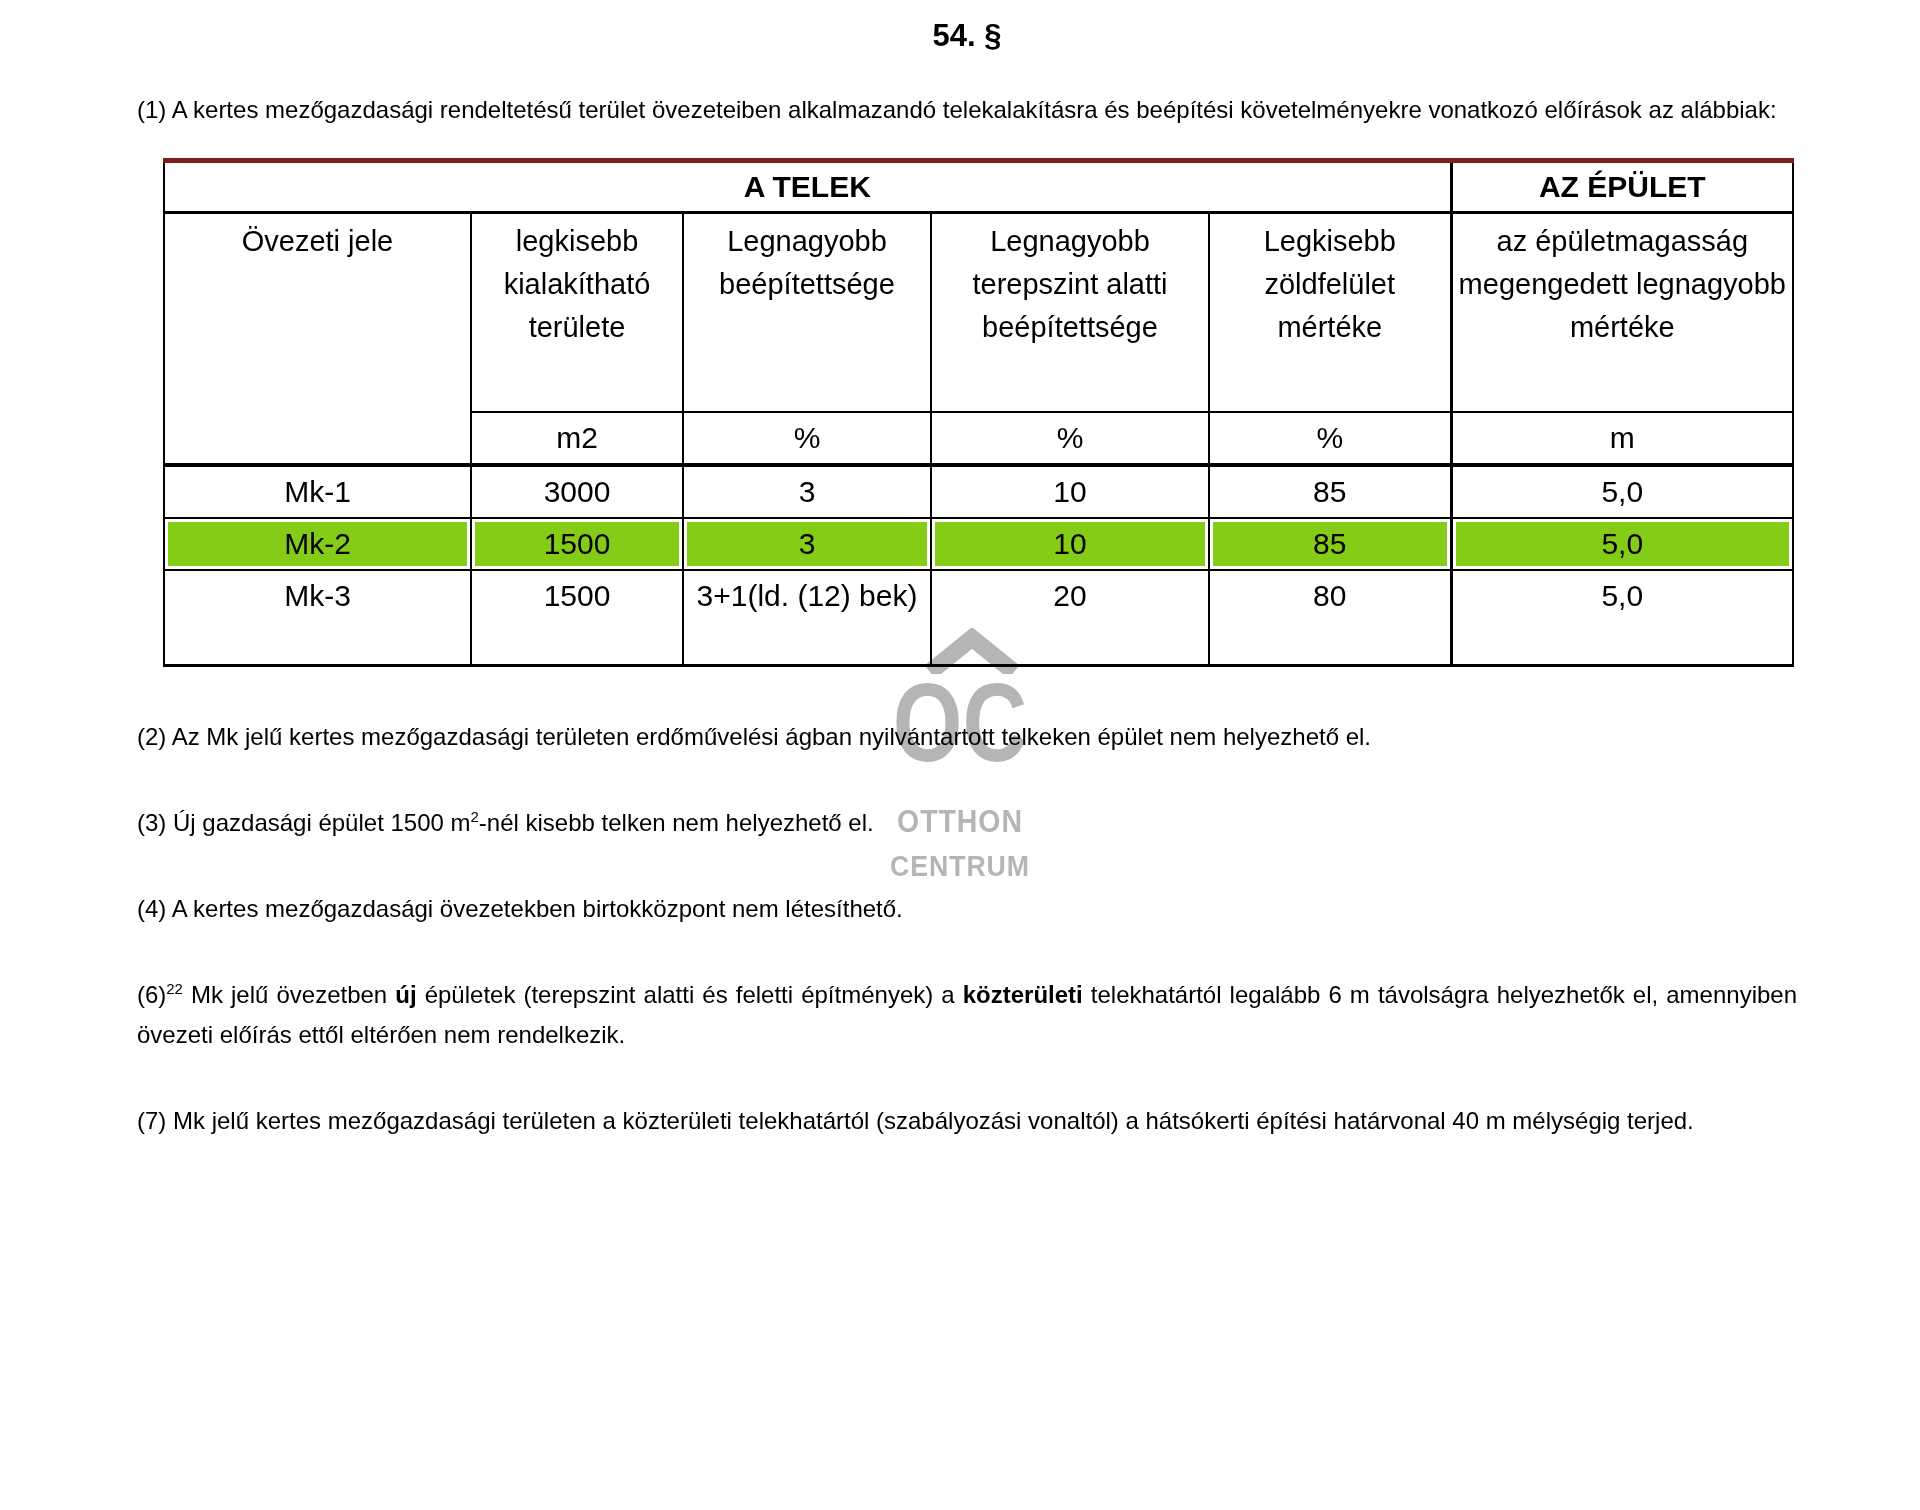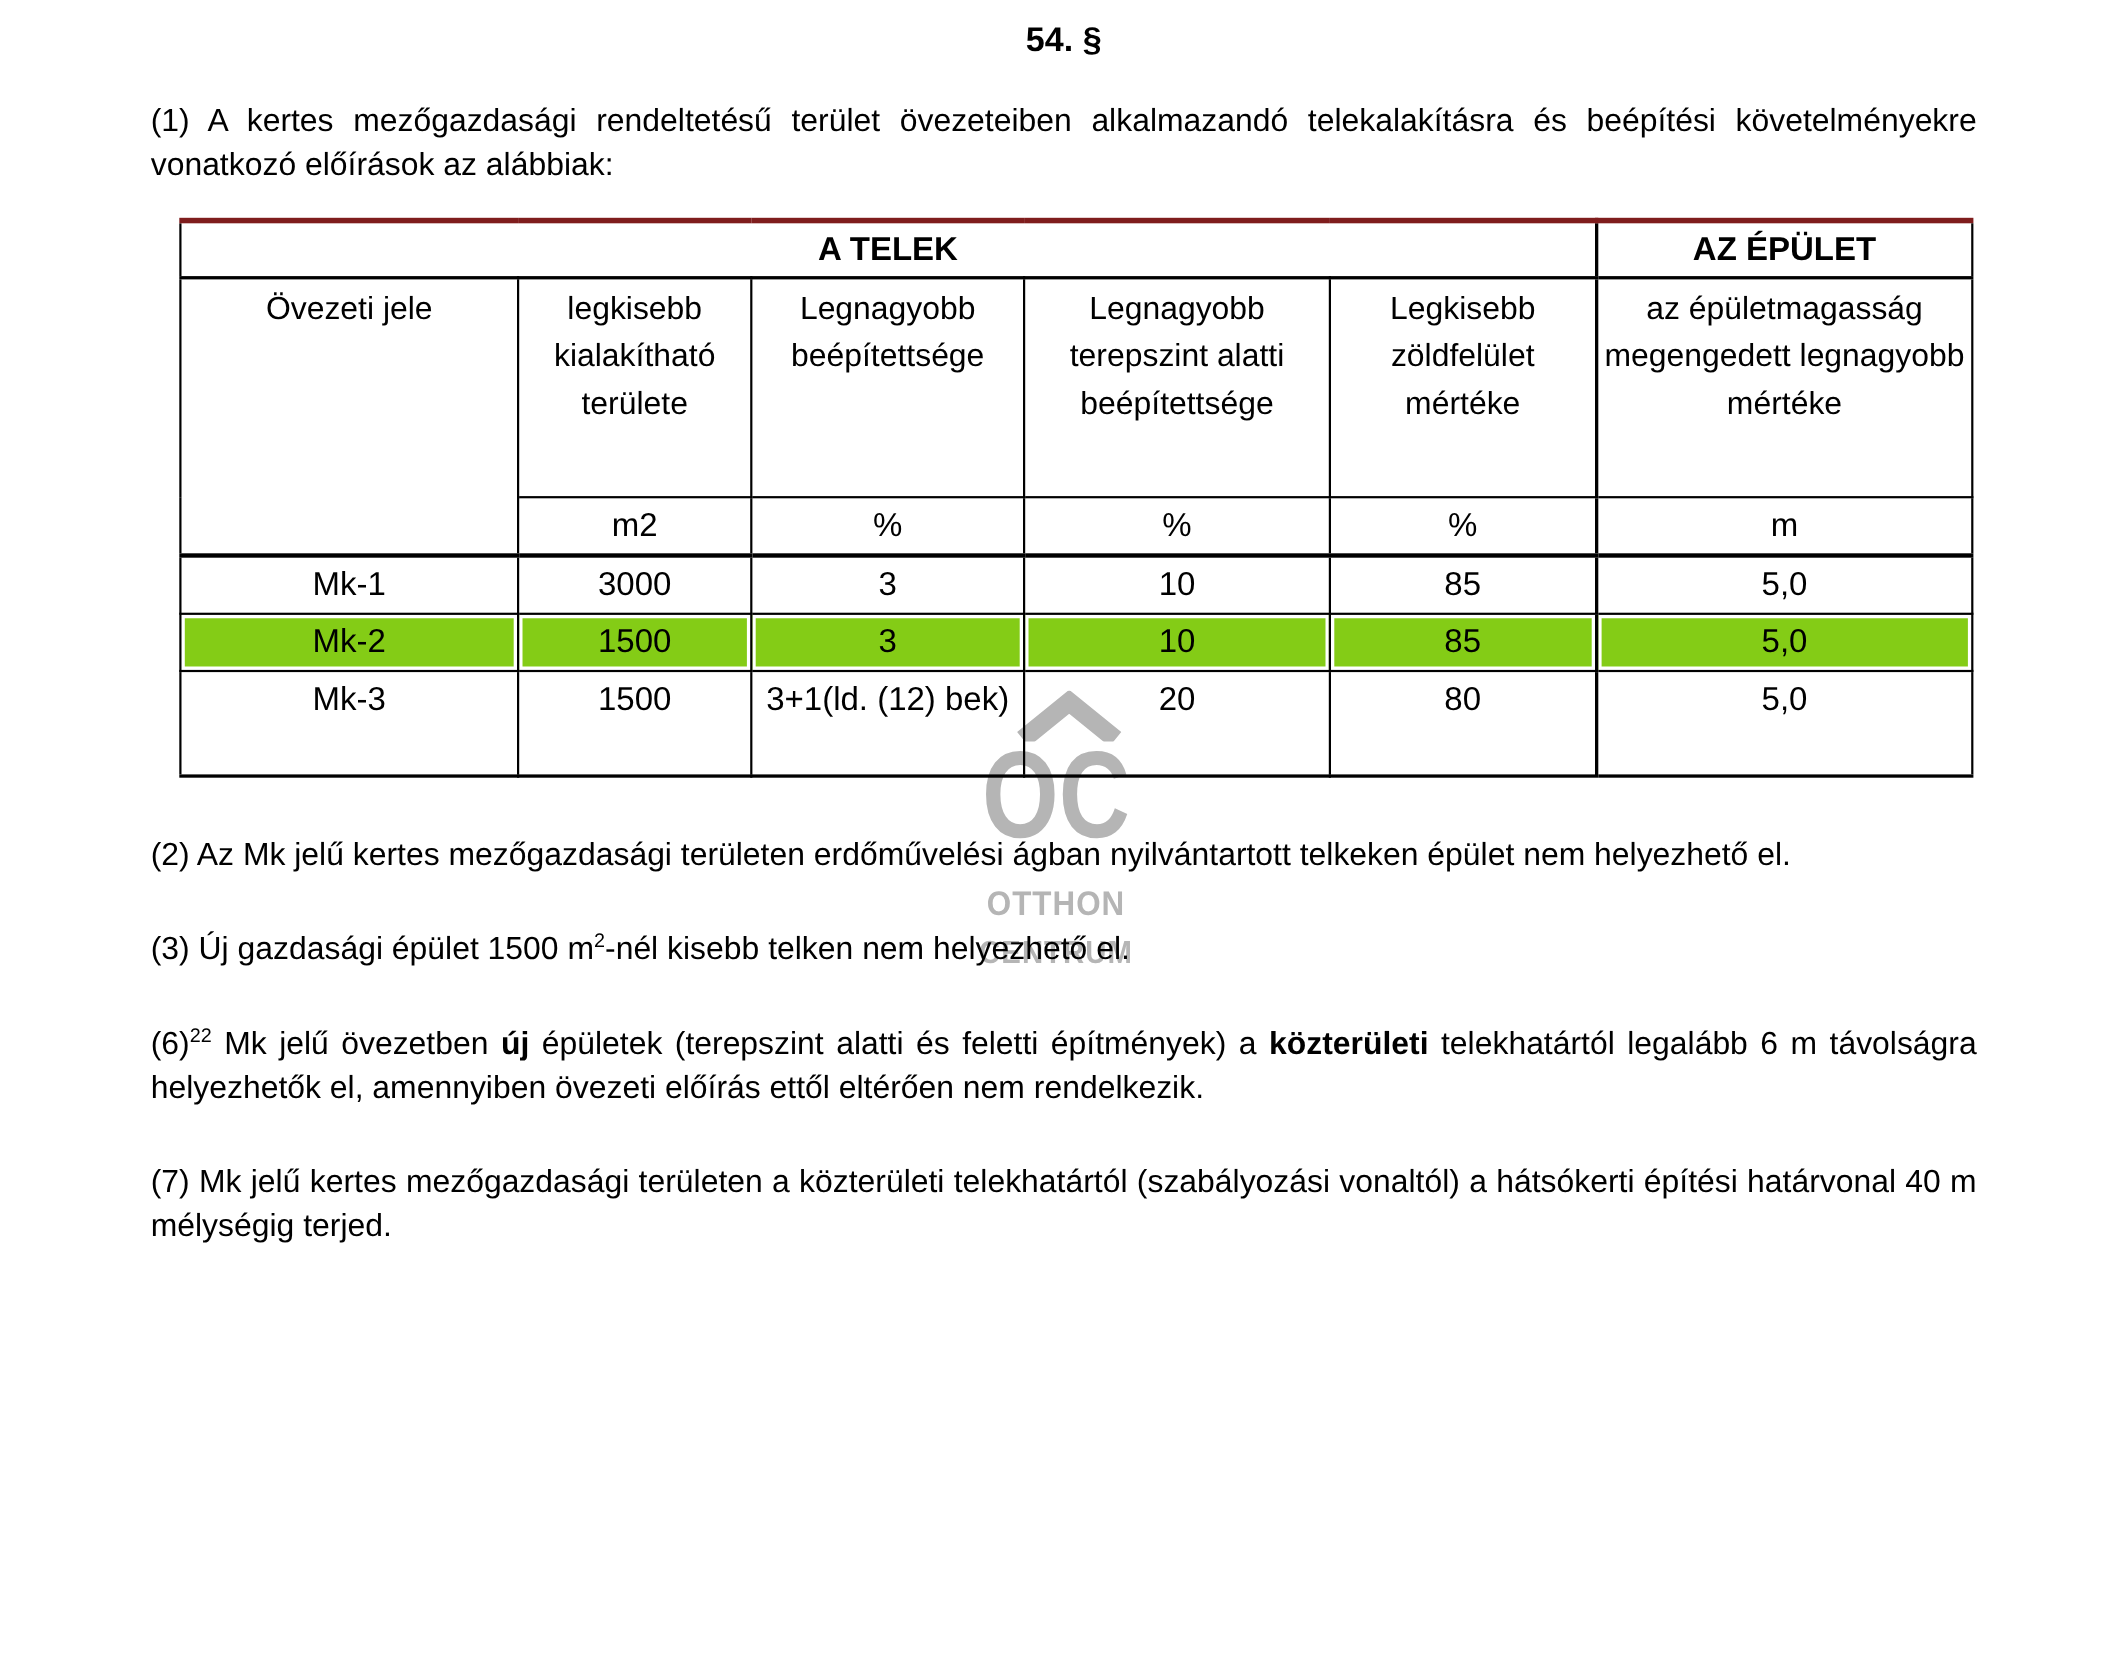--- a/index.html
+++ b/index.html
@@ -36,21 +36,21 @@
   .content { position: absolute; z-index: 1; left: 137px; top: 0; width: 1660px; }
 
   .title {
     margin: 16px 0 34px 0;
     font-size: 31px; font-weight: 700;
     line-height: 40px; text-align: center;
   }
 
   p.para {
     margin: 0 0 46px 0;
-    font-size: 29px; line-height: 40px;
+    font-size: 24px; line-height: 40px;
     text-align: justify;
   }
   p.para-lead { margin-bottom: 28px; }
   sup.sx { font-size: 0.62em; vertical-align: super; line-height: 0; }
   .b { font-weight: 700; }
 
   
   table.zoning {
     border-collapse: collapse;
     table-layout: fixed;
@@ -159,20 +159,21 @@
           <td>80</td>
           <td class="v-thick">5,0</td>
         </tr>
       </tbody>
     </table>
 
     <p class="para">(2) Az Mk jelű kertes mezőgazdasági területen erdőművelési ágban nyilvántartott telkeken épület nem helyezhető el.</p>
 
     <p class="para"><span>(3) Új gazdasági épület 1500 m</span><sup class="sx">2</sup><span>-nél kisebb telken nem helyezhető el.</span></p>
 
+    <p class="para">(4) A kertes mezőgazdasági övezetekben birtokközpont nem létesíthető.</p>
 
 
     <p class="para"><span>(6)</span><sup class="sx">22</sup><span> Mk jelű övezetben </span><span class="b">új</span><span> épületek (terepszint alatti és feletti építmények) a </span><span class="b">közterületi</span><span> telekhatártól legalább 6 m távolságra helyezhetők el, amennyiben övezeti előírás ettől eltérően nem rendelkezik.</span></p>
 
     <p class="para">(7) Mk jelű kertes mezőgazdasági területen a közterületi telekhatártól (szabályozási vonaltól) a hátsókerti építési határvonal 40 m mélységig terjed.</p>
 
 
   </div>
 </div>
 

